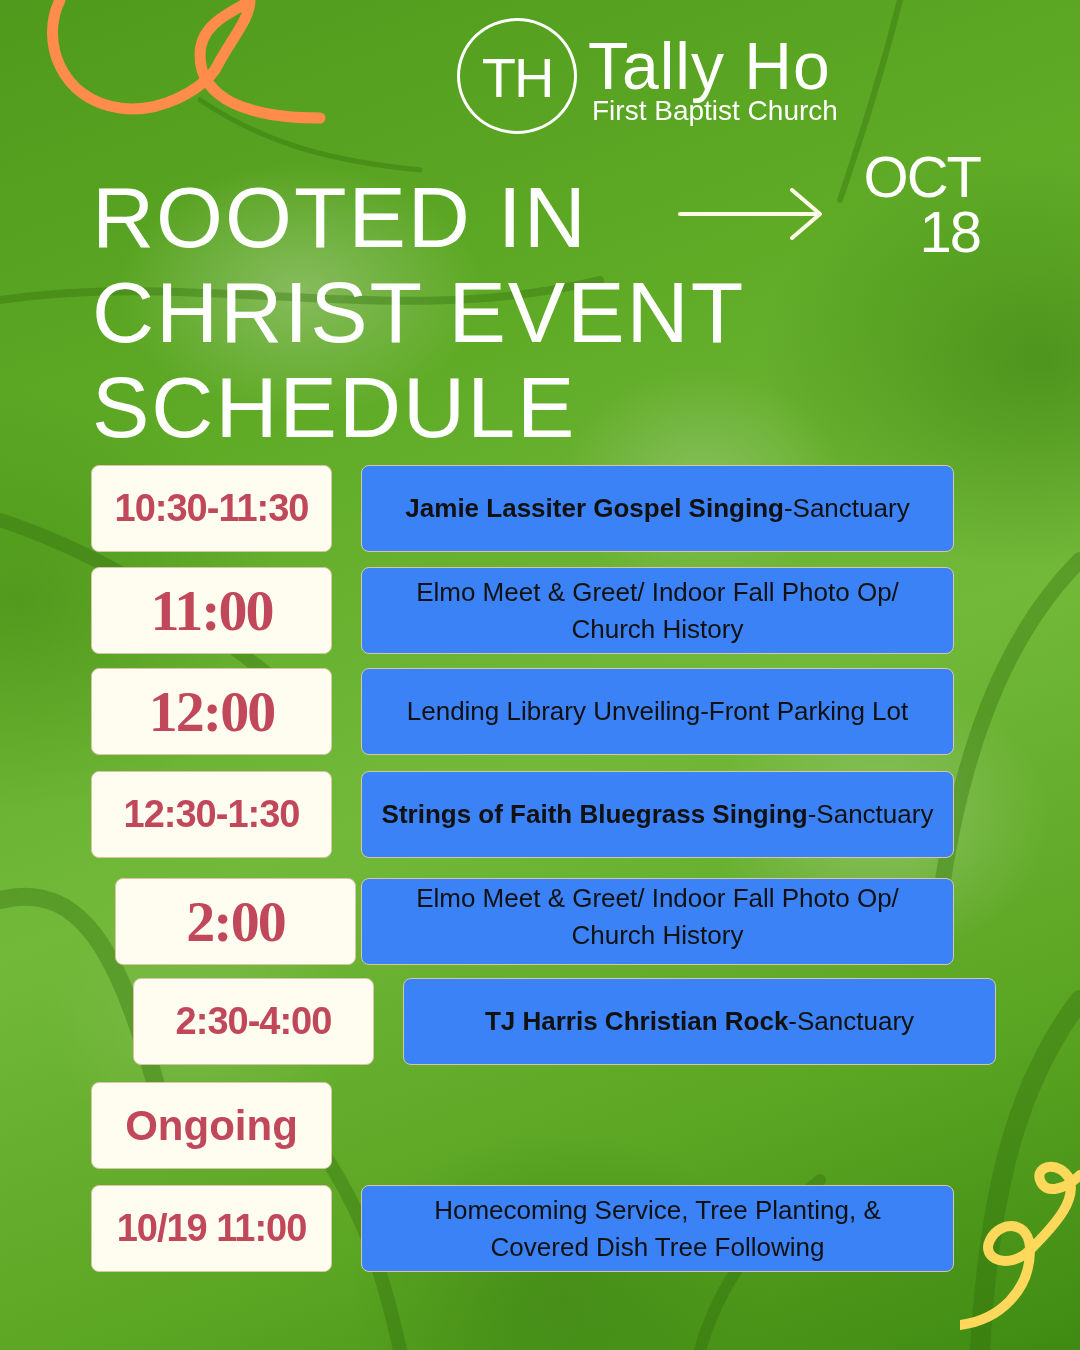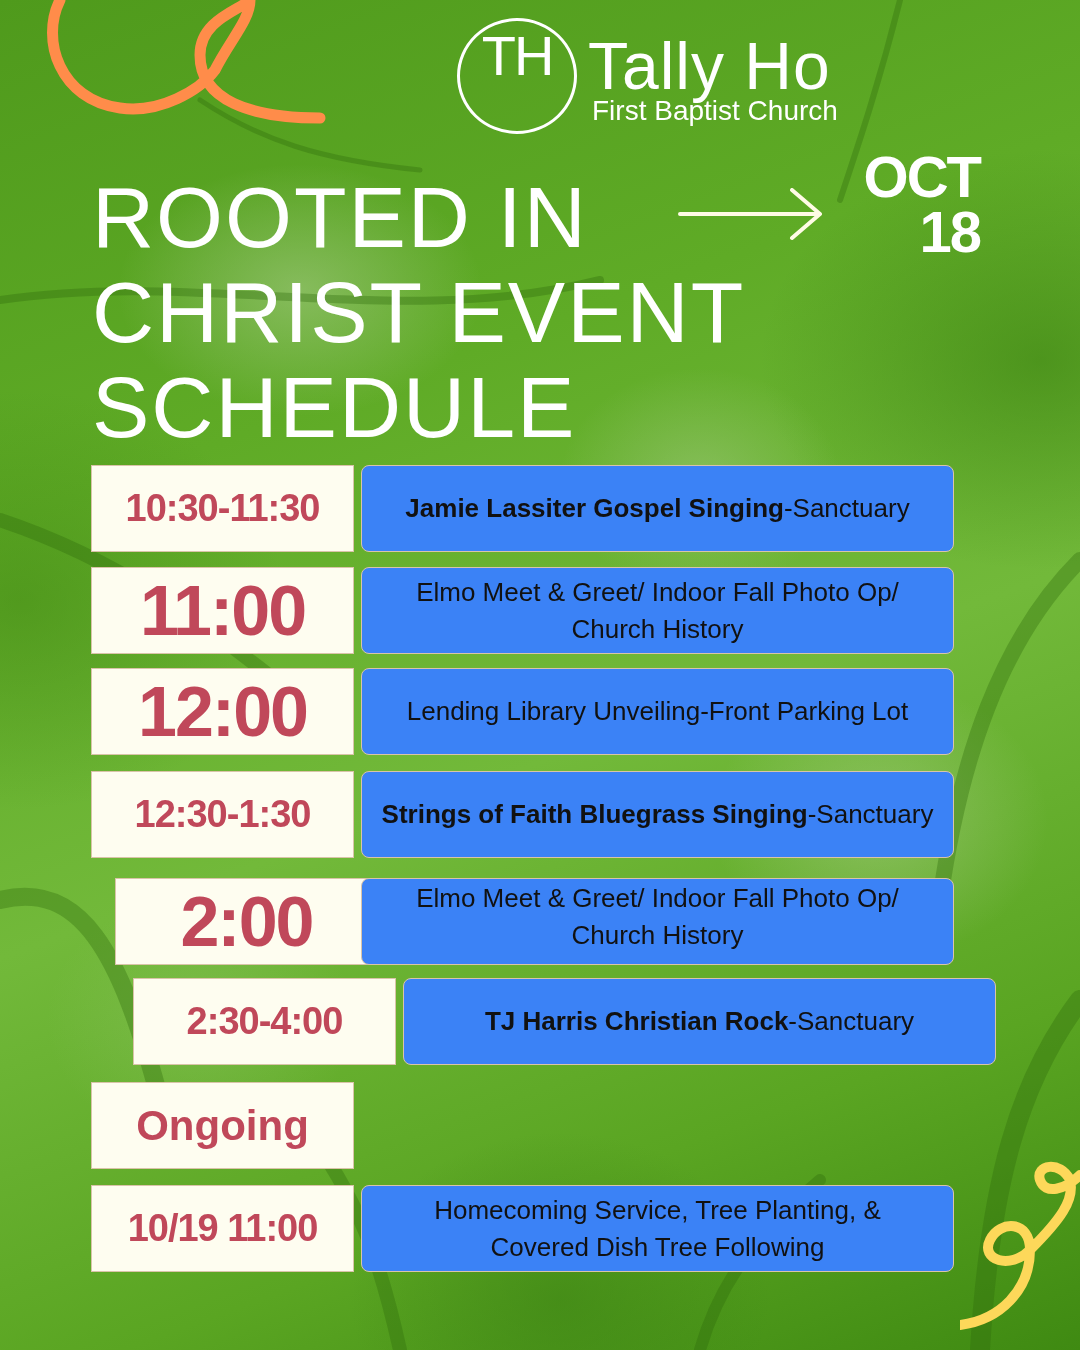--- a/index.html
+++ b/index.html
@@ -15,56 +15,56 @@
       radial-gradient(ellipse 300px 240px at 560px 1300px, rgba(60,130,20,0.55), rgba(60,130,20,0) 70%),
       radial-gradient(ellipse 400px 300px at 1040px 360px, rgba(50,120,10,0.5), rgba(50,120,10,0) 70%),
       radial-gradient(ellipse 380px 300px at 20px 600px, rgba(60,130,15,0.45), rgba(60,130,15,0) 70%),
       linear-gradient(160deg, #4f9a1c 0%, #5fab26 30%, #72b93a 55%, #5aa522 80%, #3f8a12 100%);
   }
   .branches { position: absolute; inset: 0; pointer-events: none; }
 
   .logo { position: absolute; left: 457px; top: 18px; width: 120px; height: 116px; }
   .logo-circle {
     position: absolute; inset: 0; border: 3px solid #fff; border-radius: 50%;
-    display: flex; justify-content: center;
+    display: flex; align-items: center; justify-content: center;
   }
   .logo-mono { color: #fff; font-size: 56px; font-weight: 400; letter-spacing: -2px; margin-top: 2px; }
   .brand-name { position: absolute; left: 588px; top: 28px; color: #fff; font-size: 66px; font-weight: 400; letter-spacing: 1px; }
   .brand-sub { position: absolute; left: 592px; top: 95px; color: #fff; font-size: 28px; font-weight: 400; }
 
   .title {
     position: absolute; left: 92px; top: 170px; color: #fff;
     font-size: 86px; line-height: 95px; font-weight: 400; letter-spacing: 2px;
   }
   .title div { white-space: nowrap; }
 
   .arrow { position: absolute; left: 678px; top: 188px; width: 150px; height: 60px; }
-  .date { position: absolute; left: 840px; top: 148px; width: 140px; text-align: right; color: #fff; font-weight: 700; }
+  .date { position: absolute; left: 840px; top: 148px; width: 140px; text-align: right; color: #fff; font-weight: 400; }
   .date-month { font-size: 58px; line-height: 58px; letter-spacing: -2px; }
   .date-day { font-size: 58px; line-height: 52px; letter-spacing: -2px; }
 
   .deco-orange { position: absolute; left: 0; top: 0; width: 340px; height: 140px; }
   .deco-yellow { position: absolute; left: 960px; top: 1140px; width: 120px; height: 200px; }
 
   .schedule { position: absolute; left: 91px; top: 465px; width: 863px; }
   .row { position: absolute; left: 0; width: 863px; display: flex; }
   .time-box {
-    width: 263px; height: 100%; background: #fefdf0; border: 1.5px solid #d9c4a8;
-    border-radius: 0; display: flex; align-items: center; justify-content: center;
+    width: 241px; height: 100%; background: #fefdf0; border: 1.5px solid #d9c4a8;
+    border-radius: 8px; display: flex; align-items: center; justify-content: center;
     color: #c0485a; font-weight: 700;
   }
   .desc-box {
     position: absolute; left: 270px; width: 593px; height: 100%; background: #3b82f6;
     border: 1.5px solid #d9c4a8; border-radius: 8px; display: flex; align-items: center;
     justify-content: center; text-align: center; color: #111; font-size: 26px; line-height: 37px;
     padding: 0 4px;
   }
   .desc-box b { font-weight: 700; }
   .t-sm { font-size: 38px; letter-spacing: -1px; }
-  .t-lg { font-size: 70px; letter-spacing: -2px; }
+  .t-lg { font-size: 58px; letter-spacing: -2px; font-family: Liberation Serif, serif; }
   .t-md { font-size: 42px; }
 </style>
 </head>
 <body>
 
 <svg class="branches" viewBox="0 0 1080 1350">
   <g stroke="#2f6a0c" stroke-opacity="0.35" fill="none" stroke-linecap="round">
     <path d="M0 300 C200 270 400 330 600 280" stroke-width="8"></path>
     <path d="M0 520 C120 560 200 620 300 700" stroke-width="14"></path>
     <path d="M0 900 C80 880 120 950 160 1100" stroke-width="18"></path>

